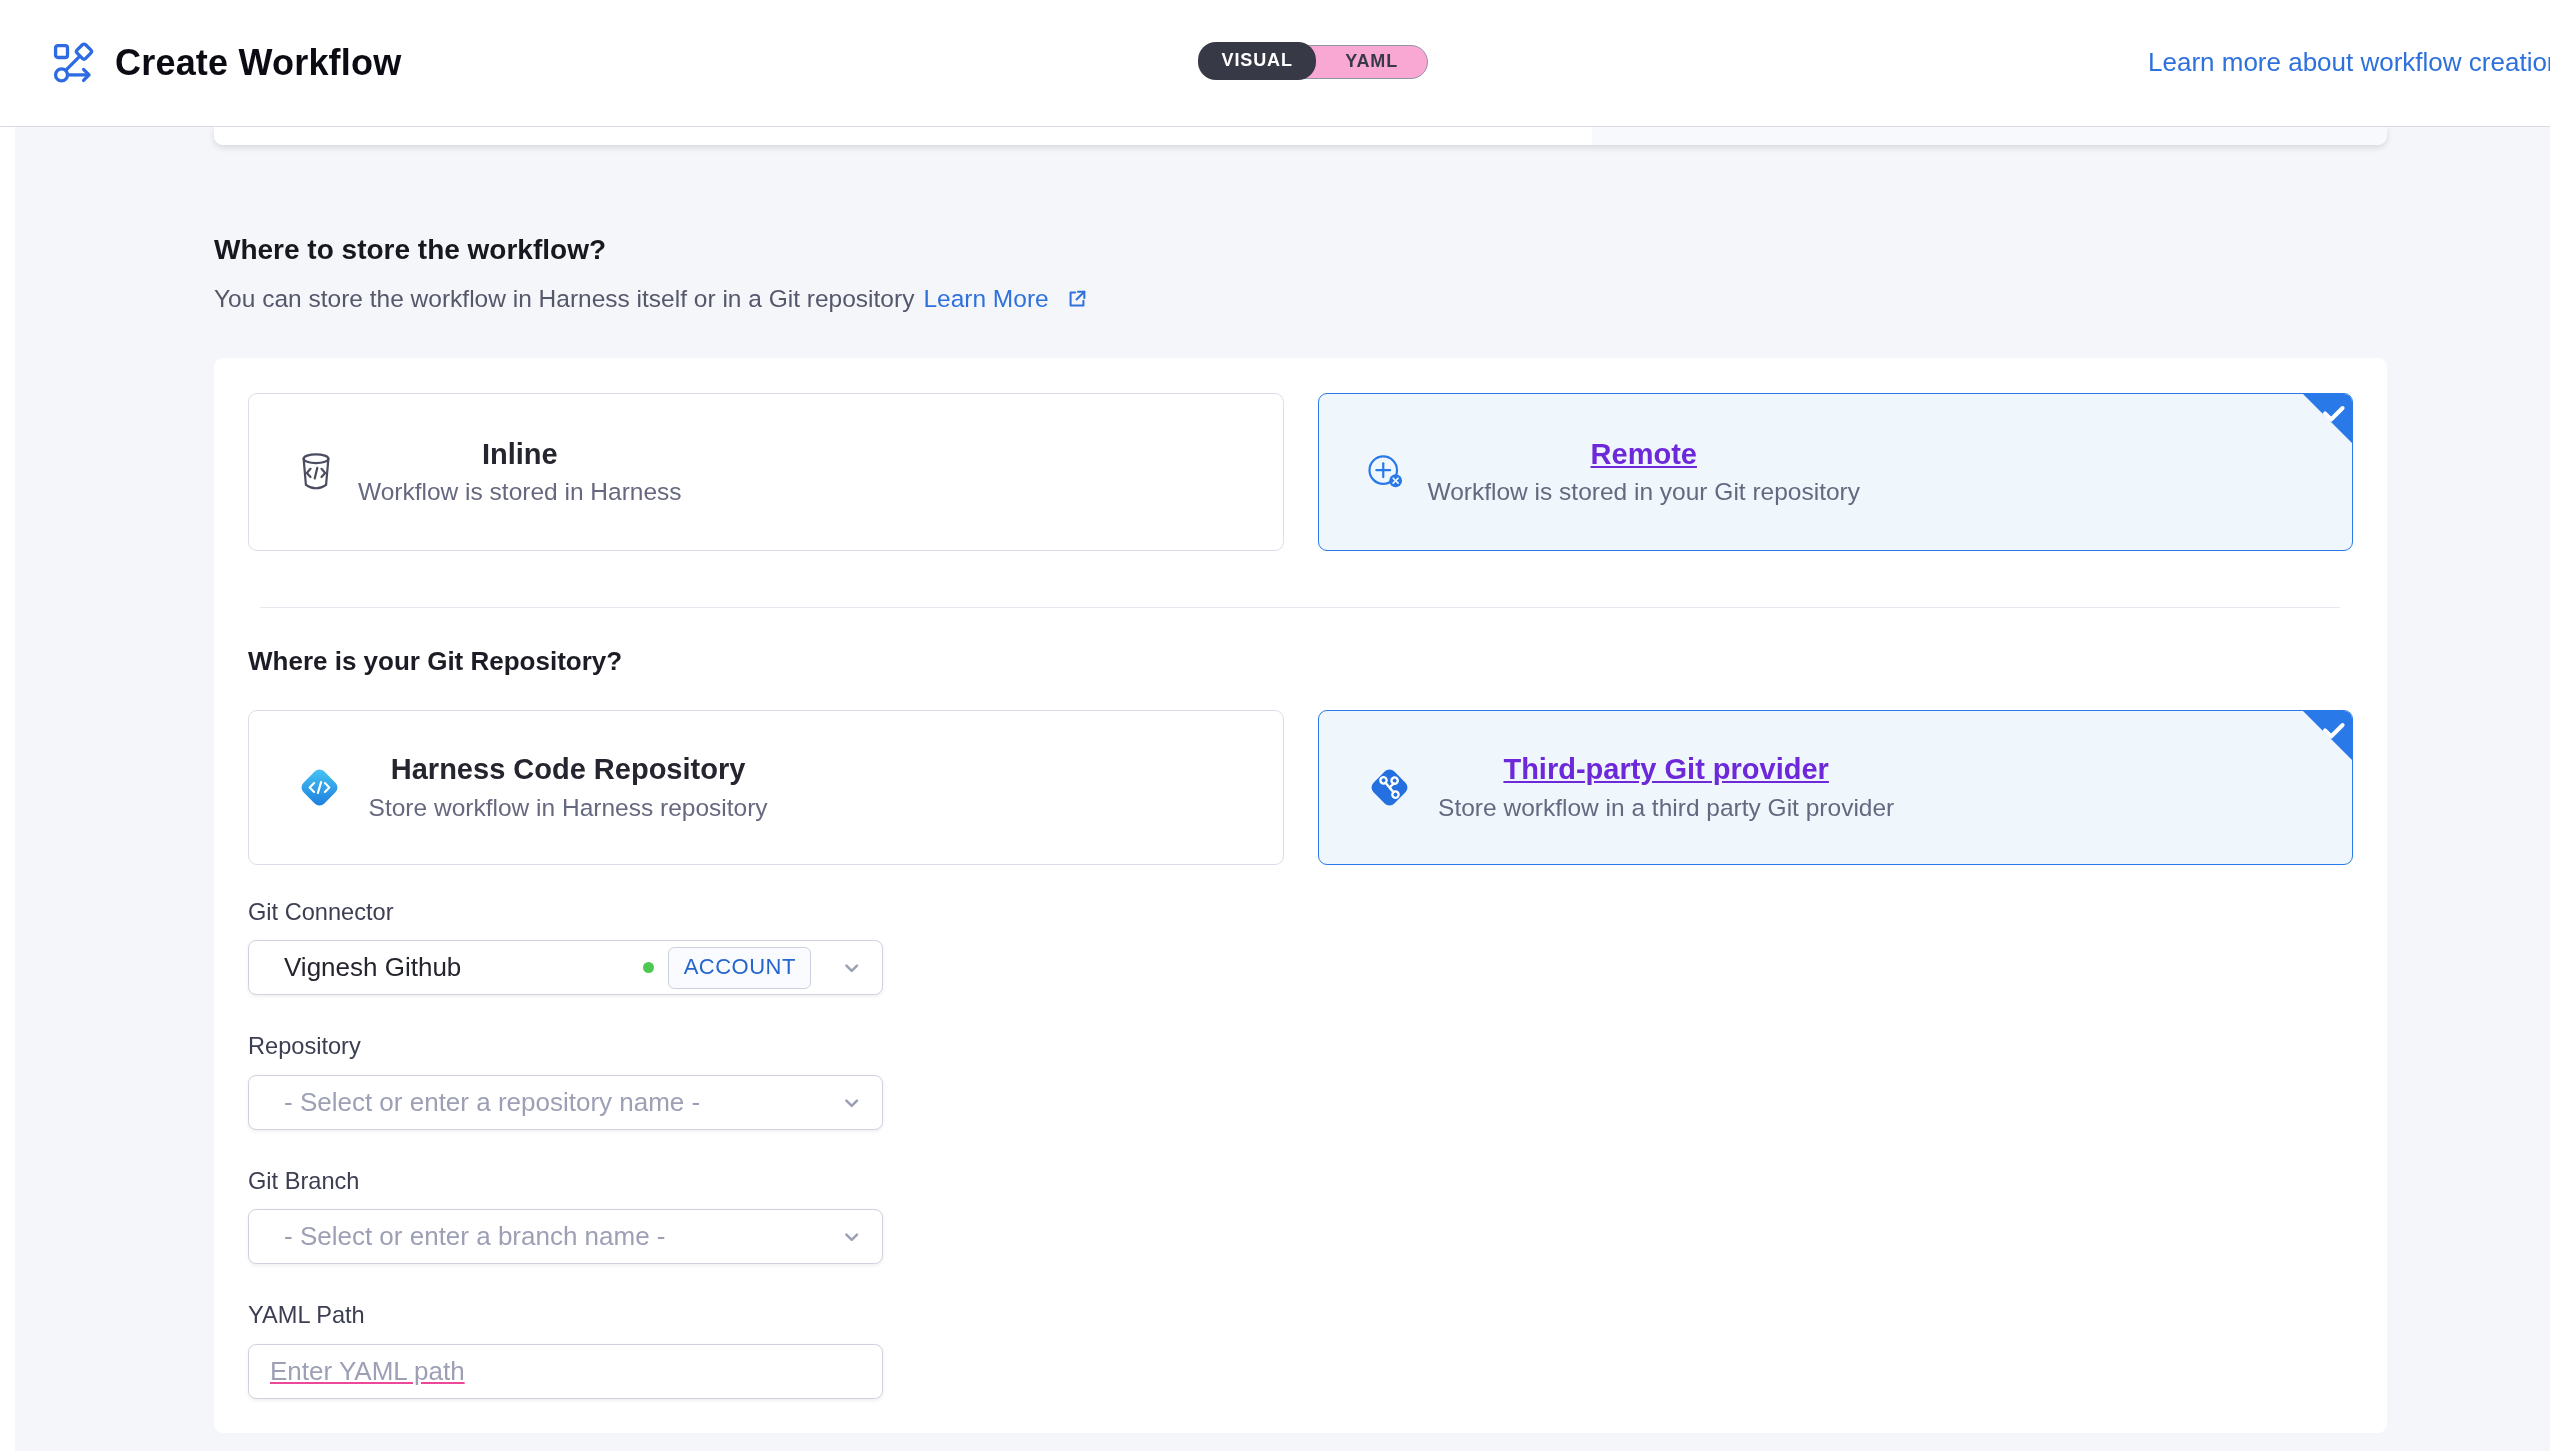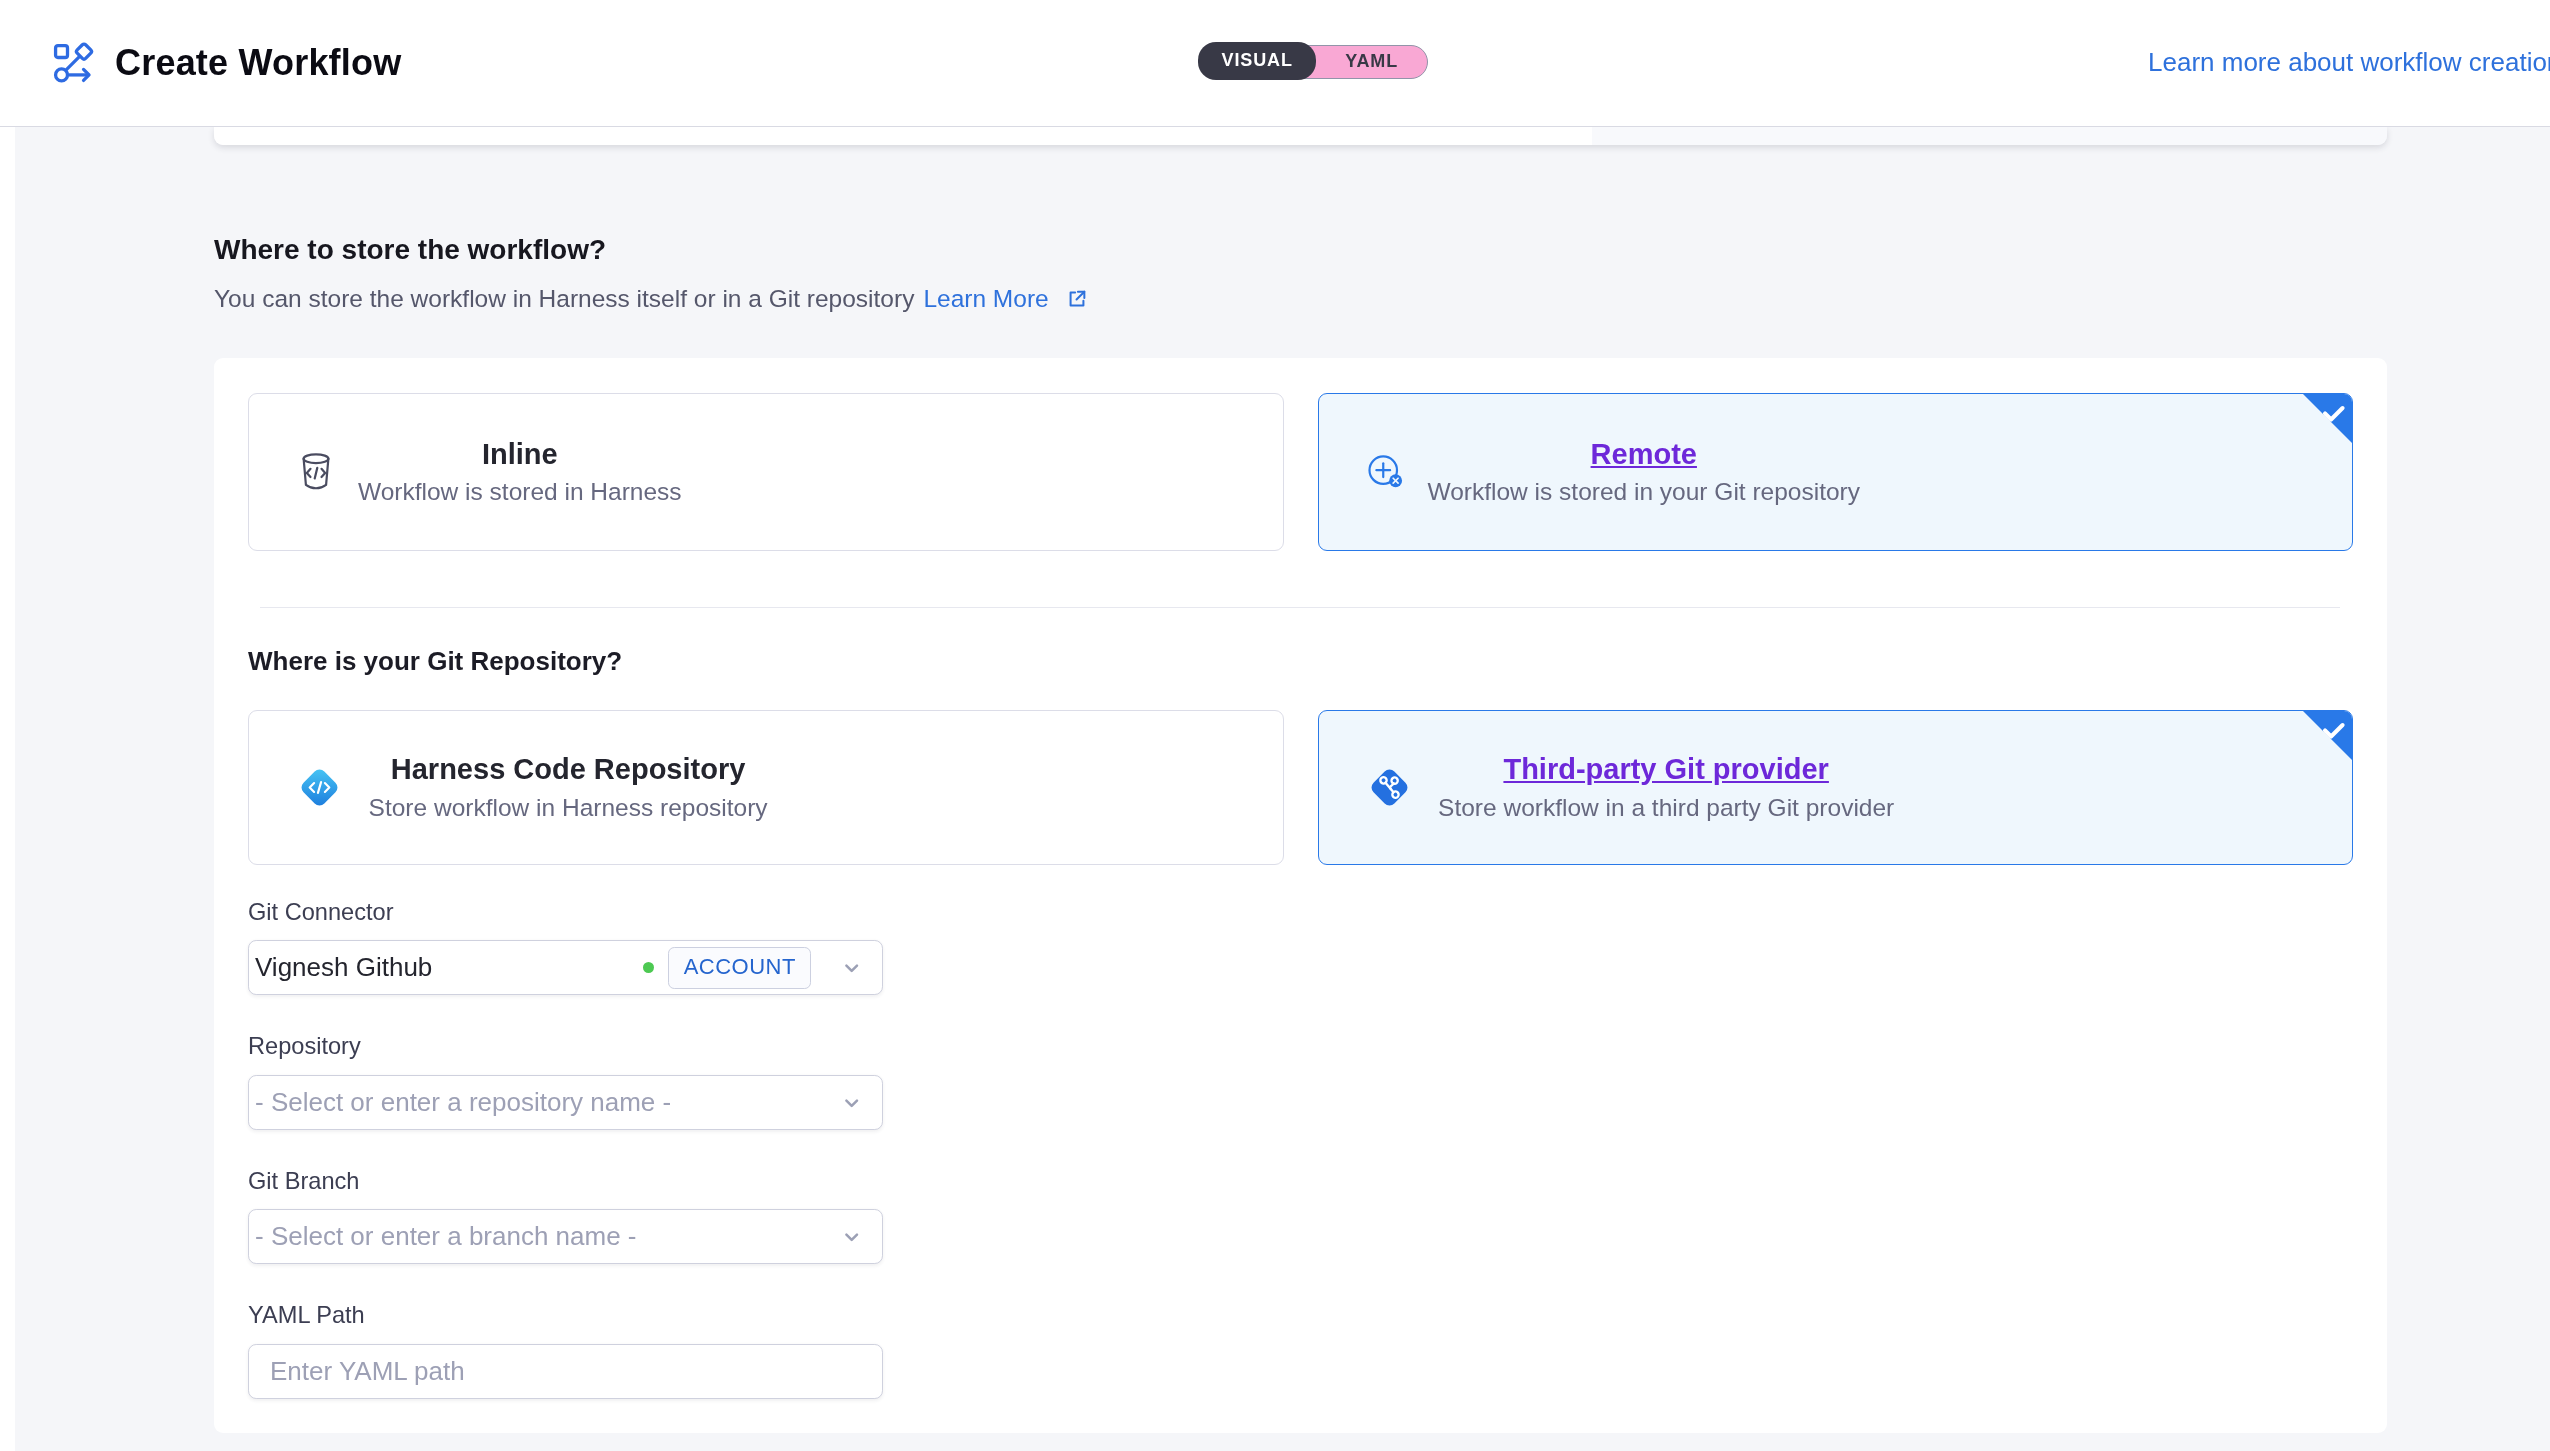--- a/index.html
+++ b/index.html
@@ -97,35 +97,35 @@
   .row-2 { margin-top:33px; }
   .row-2 .option-card { height:155px; }
 
   
   .form { width:635px; margin-top:34px; }
   .field-label { display:block; font-size:23.6px; color:#3c3e52; margin-bottom:14.5px; }
   .field-gap { margin-top:38px; }
   .select-box, .text-input {
     width:635px; height:55px; background:#ffffff;
     border:0.9px solid #cfd1de; border-radius:8.2px;
-    display:flex; align-items:center; padding:0 18px 0 6px;
+    display:flex; align-items:center; padding:0 18px 0 35px;
     box-shadow:0 1.8px 3.6px rgba(40,41,61,.07);
     font-size:26px; cursor:pointer;
   }
   .select-value { color:#24252e; flex:0 0 auto; }
   .select-placeholder { color:#9da0b5; flex:1; }
   .select-right { margin-left:auto; display:flex; align-items:center; gap:14.5px; }
   .status-dot { width:11px; height:11px; border-radius:50%; background:#4dc952; }
   .scope-badge {
     font-size:22px; letter-spacing:0.5px; color:#2565ce;
     border:0.9px solid #ccd0e0; background:#fafbfe; border-radius:6.3px;
     padding:6.3px 14.5px 7.3px 14.5px;
   }
   .chevron { width:25.4px; height:25.4px; margin-left:12.7px; }
-  .text-input { cursor:text; color:#ec4899; }
+  .text-input { cursor:text; color:#ec4899;text-decoration:underline; }
   .text-input::placeholder { color:#9da0b5; }
   input.text-input { font-family:"Liberation Sans","DejaVu Sans",sans-serif; display:block; padding:0 21px; }
 </style>
 </head>
 <body>
 
 <div class="header">
   <div class="header-left">
     <svg class="workflow-icon" viewBox="0 0 48 48">
       <g fill="none" stroke="#2e6be2" stroke-width="3.6">

